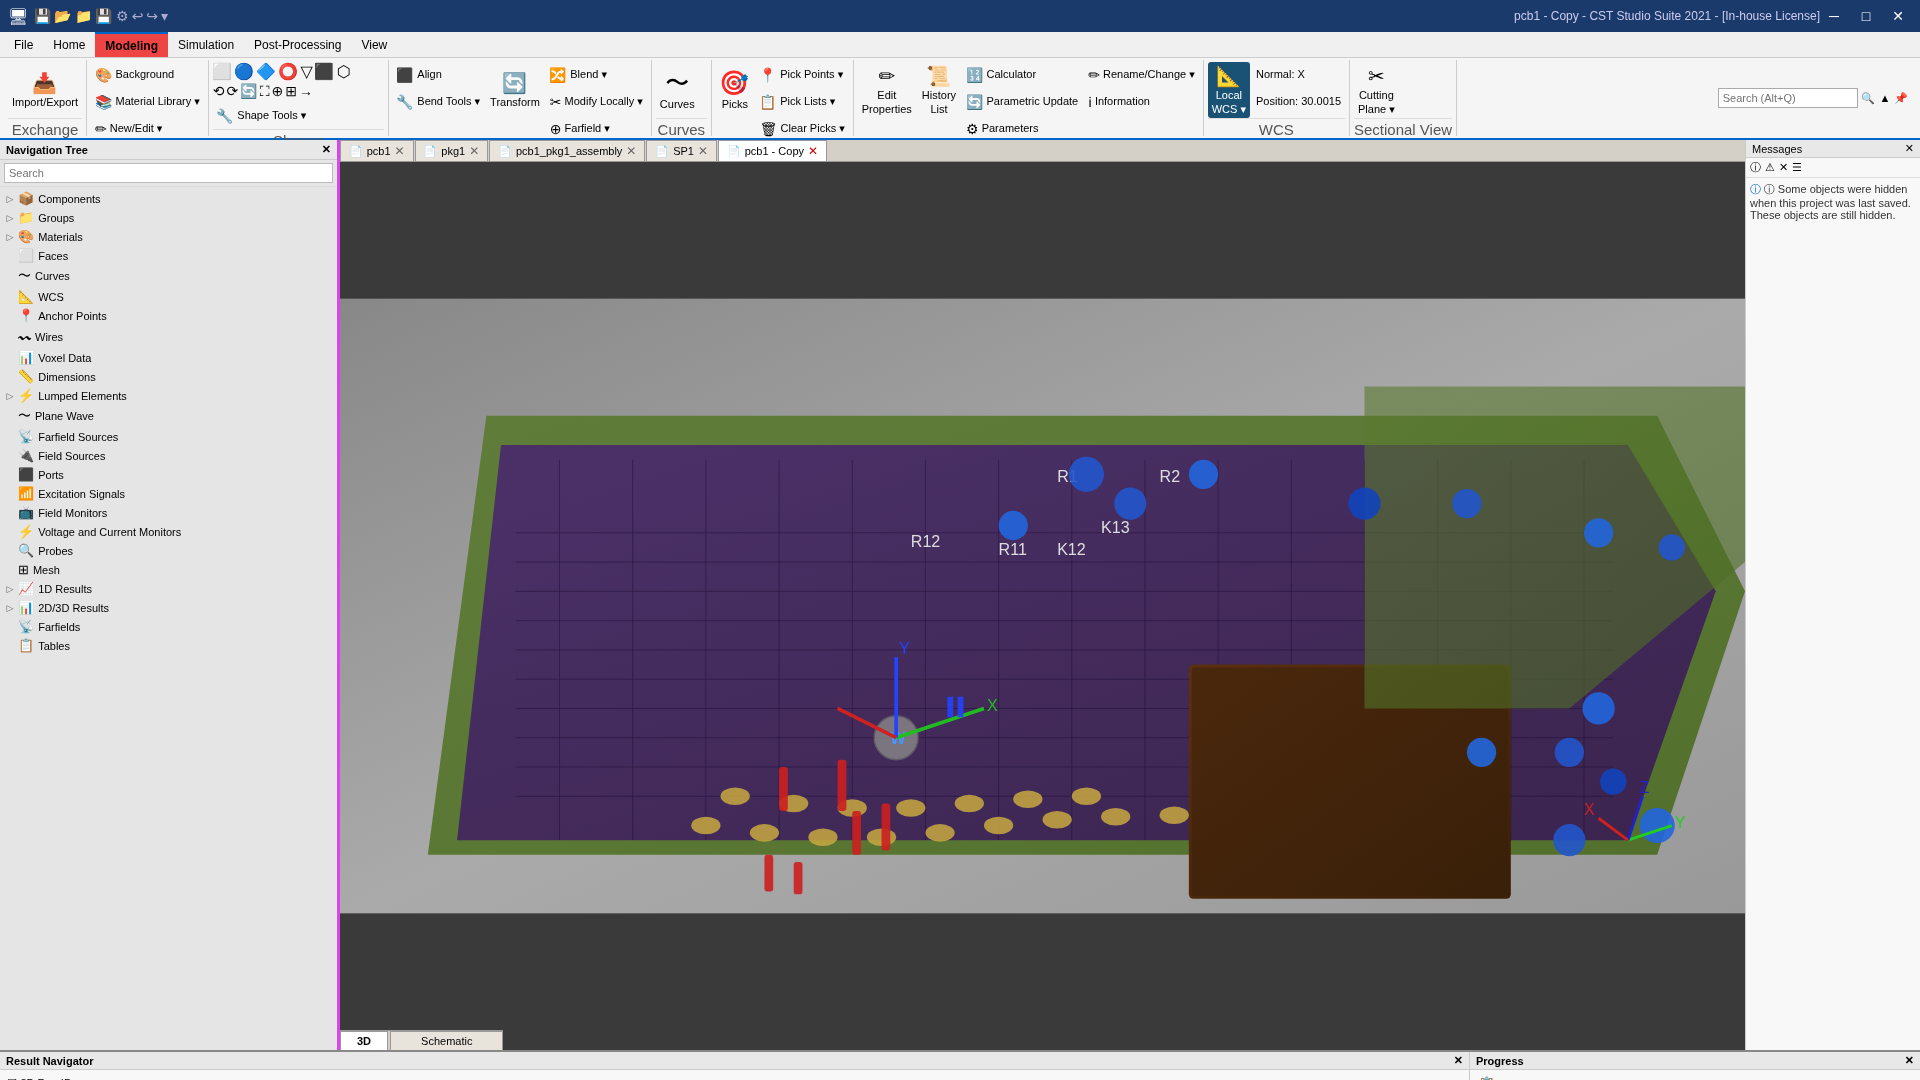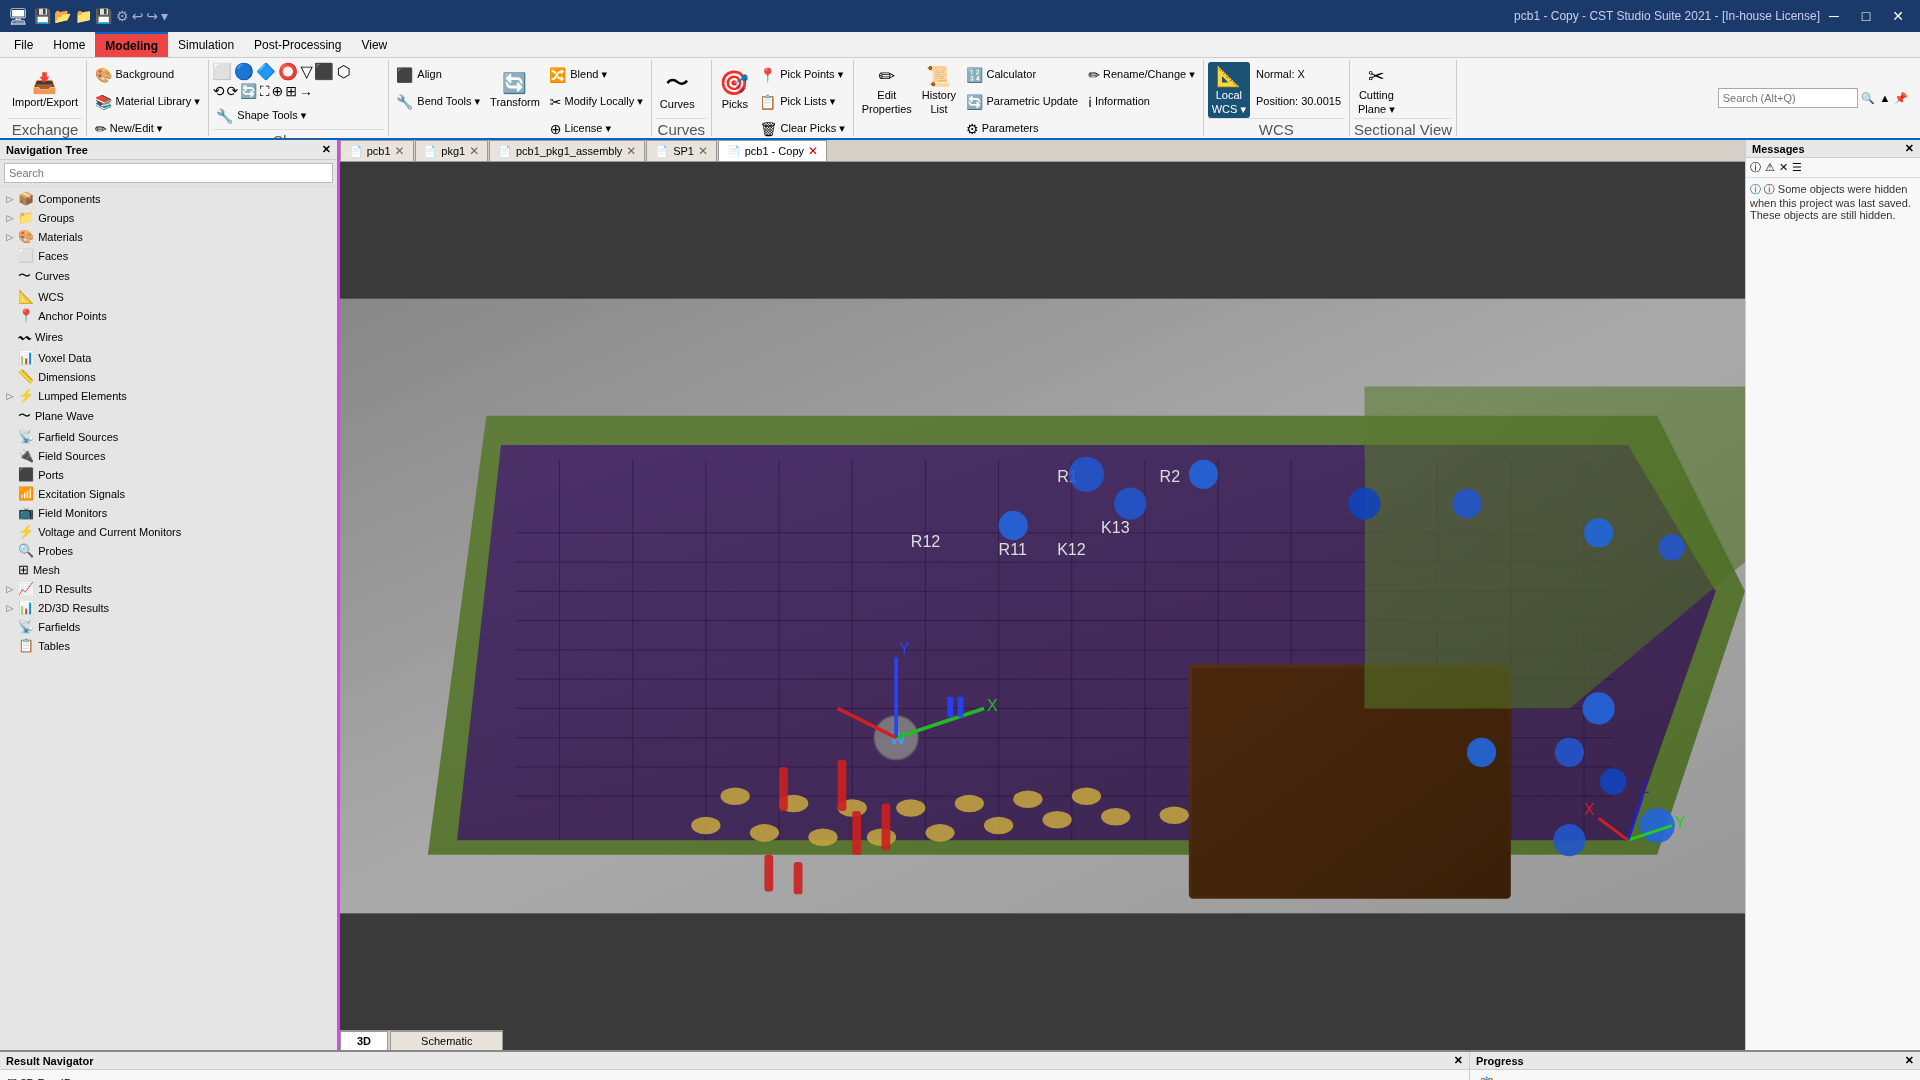--- a/index.html
+++ b/index.html
@@ -213,21 +213,21 @@
       display: flex;
       flex-direction: column;
     }
     #messages-header {
       display: flex;
       align-items: center;
       justify-content: space-between;
       padding: 2px 6px;
       background: #e8e8e8;
       border-bottom: 1px solid #ccc;
-      font-weight: bold;
+      font-weight: normal;
       font-size: 11px;
     }
     #messages-toolbar {
       display: flex;
       align-items: center;
       padding: 2px 4px;
       gap: 4px;
       border-bottom: 1px solid #ddd;
     }
     #messages-content {
@@ -432,21 +432,21 @@
           <div class="ribbon-btn small">
             <span class="icon">🔀</span>
             <span>Blend ▾</span>
           </div>
           <div class="ribbon-btn small">
             <span class="icon">✂</span>
             <span>Modify Locally ▾</span>
           </div>
           <div class="ribbon-btn small">
             <span class="icon">⊕</span>
-            <span>License ▾</span>
+            <span>Farfield ▾</span>
           </div>
         </div>
       </div>
       <div class="ribbon-group-label">Tools</div>
     </div>
 
     <div class="ribbon-group">
       <div class="ribbon-group-content">
         <div class="ribbon-btn large">
           <span class="icon" style="font-size:24px;">〜</span>

